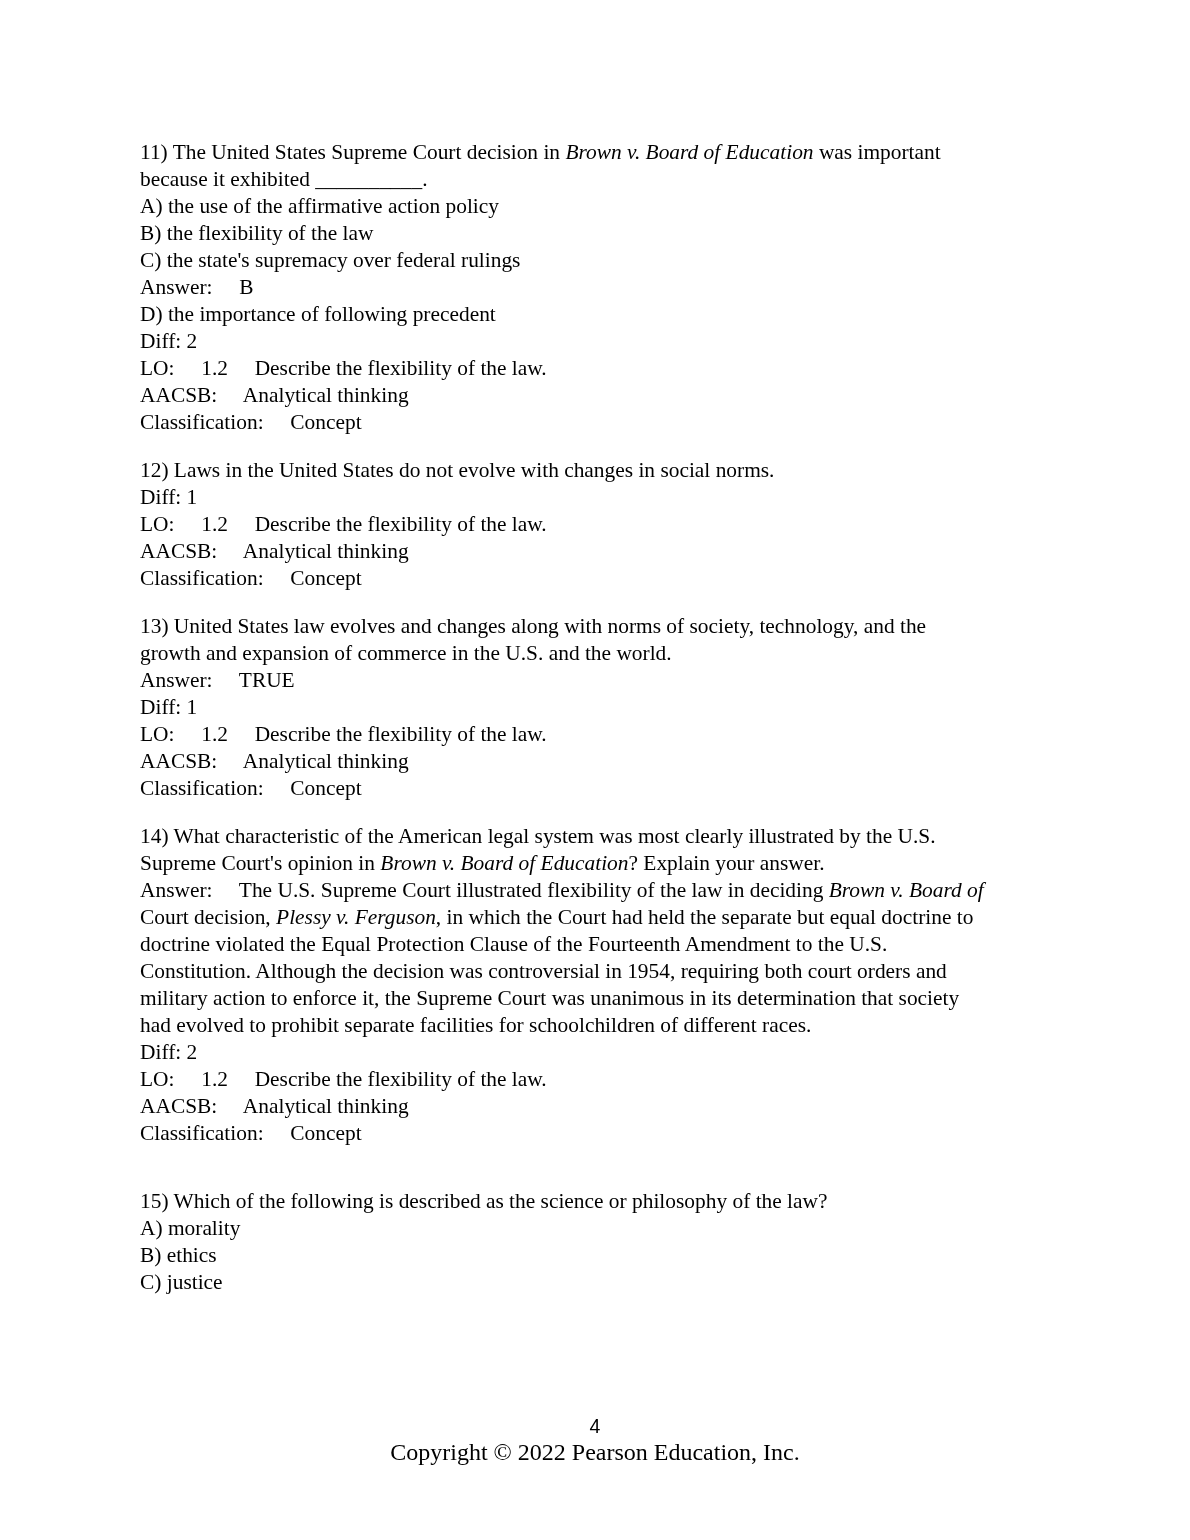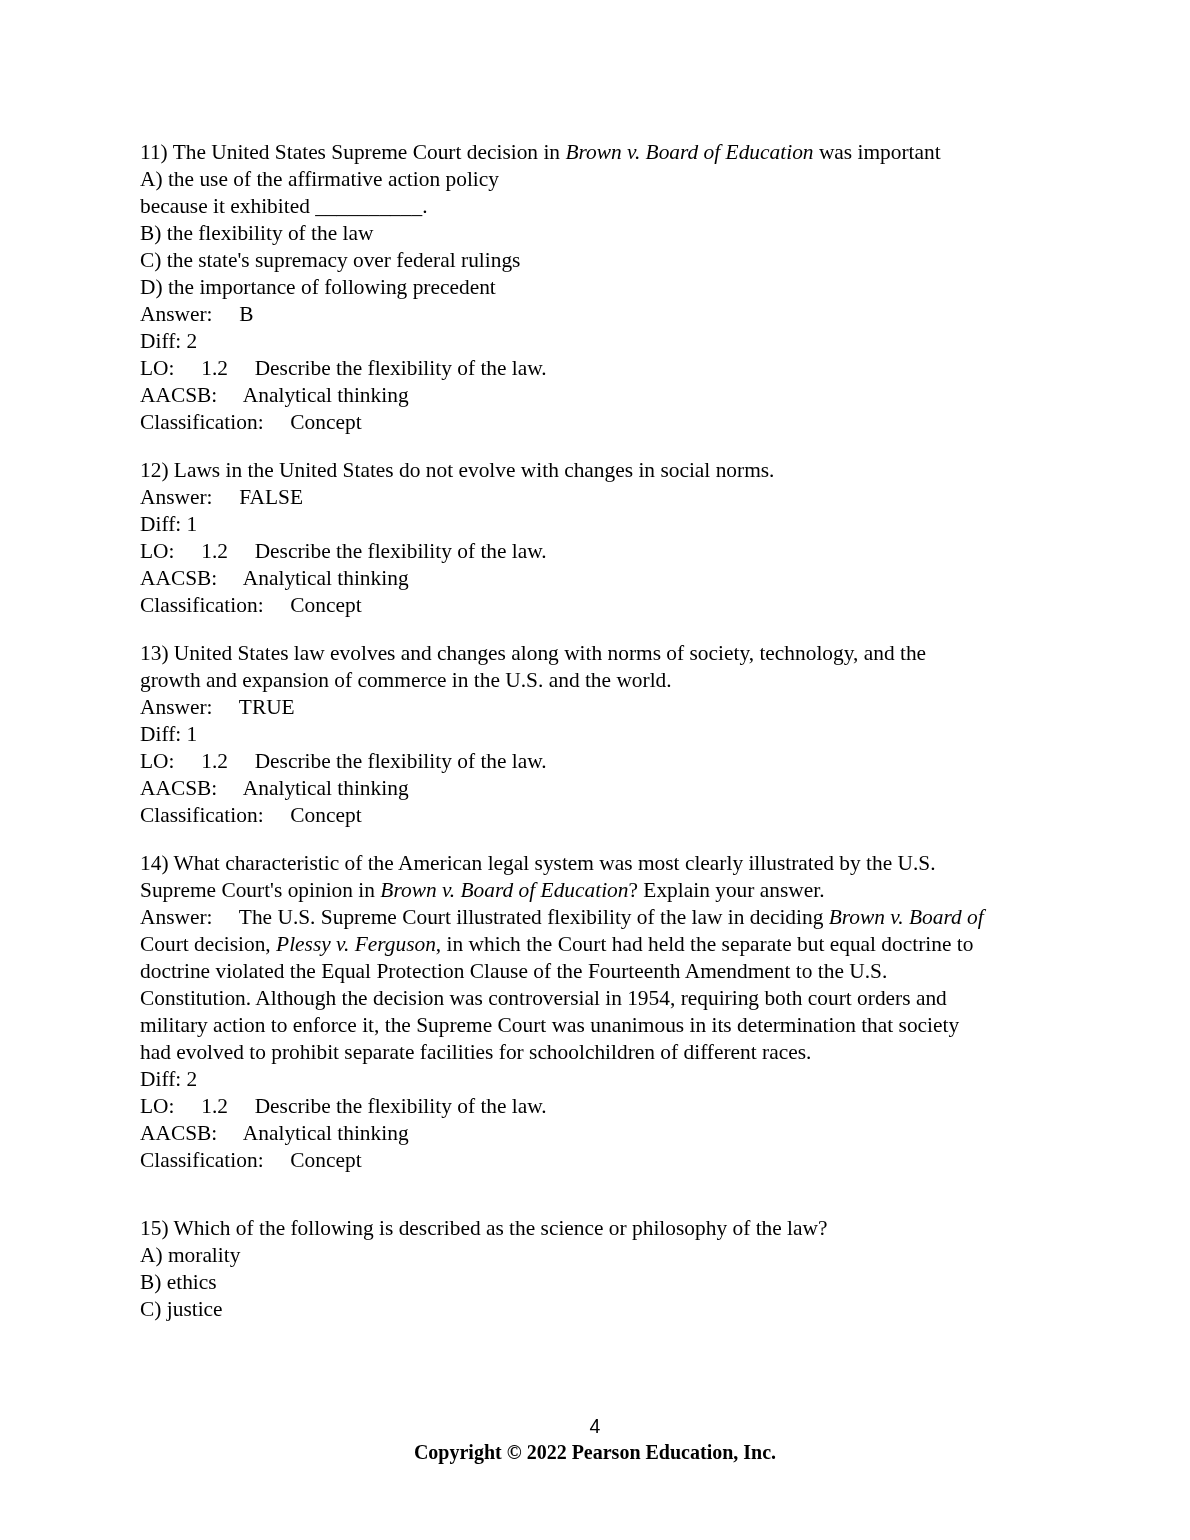--- a/index.html
+++ b/index.html
@@ -39,46 +39,44 @@
     width: 100%;
     text-align: center;
   }
   .page-number {
     font-family: "Liberation Sans", sans-serif;
     font-size: 19.5px;
     line-height: 26px;
   }
   .copyright {
     font-family: "Liberation Serif", serif;
-    font-size: 20px;
+    font-size: 24px;
     line-height: 27px;
-    font-weight: bold;
   }
 </style>
 </head>
 <body>
 
 <div class="page" data-name="document-page">
   <div class="content" data-name="questions">
       <div class="question" data-name="question-11">
         <div class="line" data-name="text-line"><span>11) The United States Supreme Court decision in </span><em>Brown v. Board of Education</em><span> was important</span></div>
+        <div class="line" data-name="text-line"><span>because it exhibited __________.</span></div>
         <div class="line" data-name="text-line"><span>A) the use of the affirmative action policy</span></div>
-        <div class="line" data-name="text-line"><span>because it exhibited __________.</span></div>
         <div class="line" data-name="text-line"><span>B) the flexibility of the law</span></div>
         <div class="line" data-name="text-line"><span>C) the state's supremacy over federal rulings</span></div>
+        <div class="line" data-name="text-line"><span>Answer:     B</span></div>
         <div class="line" data-name="text-line"><span>D) the importance of following precedent</span></div>
-        <div class="line" data-name="text-line"><span>Answer:     B</span></div>
         <div class="line" data-name="text-line"><span>Diff: 2</span></div>
         <div class="line" data-name="text-line"><span>LO:     1.2     Describe the flexibility of the law.</span></div>
         <div class="line" data-name="text-line"><span>AACSB:     Analytical thinking</span></div>
         <div class="line" data-name="text-line"><span>Classification:     Concept</span></div>
       </div>
       <div class="question" data-name="question-12">
         <div class="line" data-name="text-line"><span>12) Laws in the United States do not evolve with changes in social norms.</span></div>
-        <div class="line" data-name="text-line"><span>Answer:     FALSE</span></div>
         <div class="line" data-name="text-line"><span>Diff: 1</span></div>
         <div class="line" data-name="text-line"><span>LO:     1.2     Describe the flexibility of the law.</span></div>
         <div class="line" data-name="text-line"><span>AACSB:     Analytical thinking</span></div>
         <div class="line" data-name="text-line"><span>Classification:     Concept</span></div>
       </div>
       <div class="question" data-name="question-13">
         <div class="line" data-name="text-line"><span>13) United States law evolves and changes along with norms of society, technology, and the</span></div>
         <div class="line" data-name="text-line"><span>growth and expansion of commerce in the U.S. and the world.</span></div>
         <div class="line" data-name="text-line"><span>Answer:     TRUE</span></div>
         <div class="line" data-name="text-line"><span>Diff: 1</span></div>

